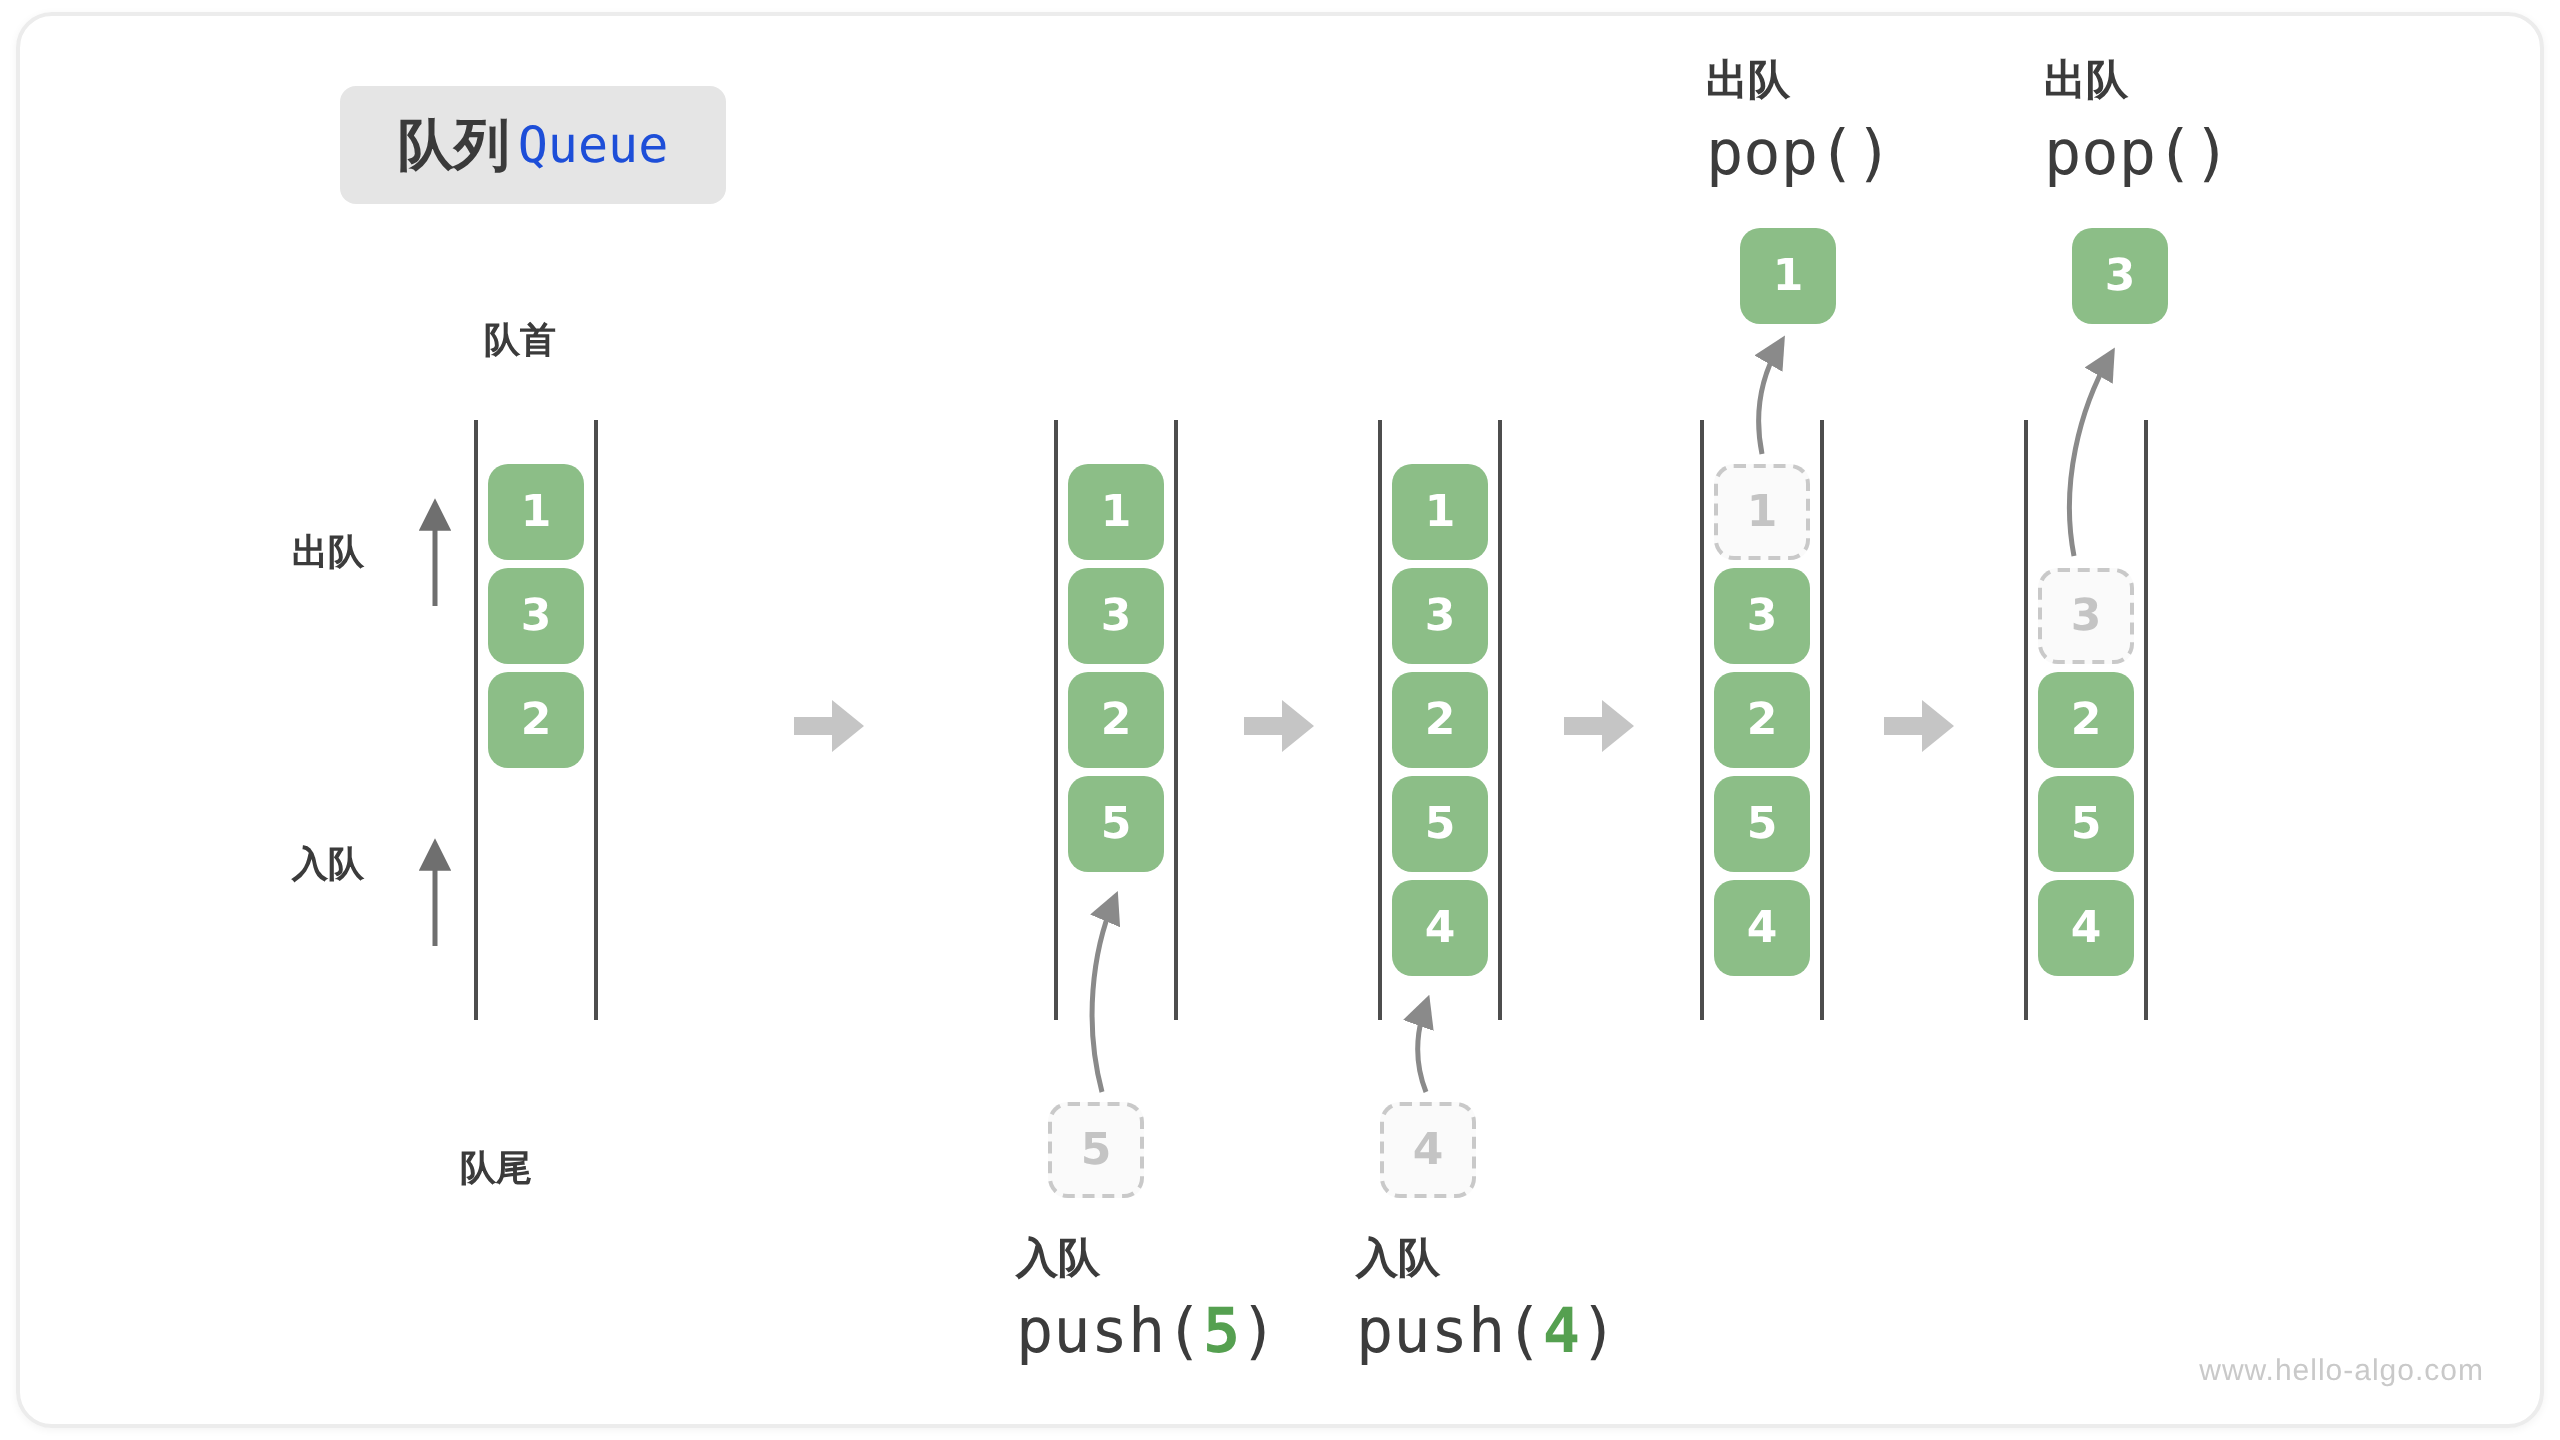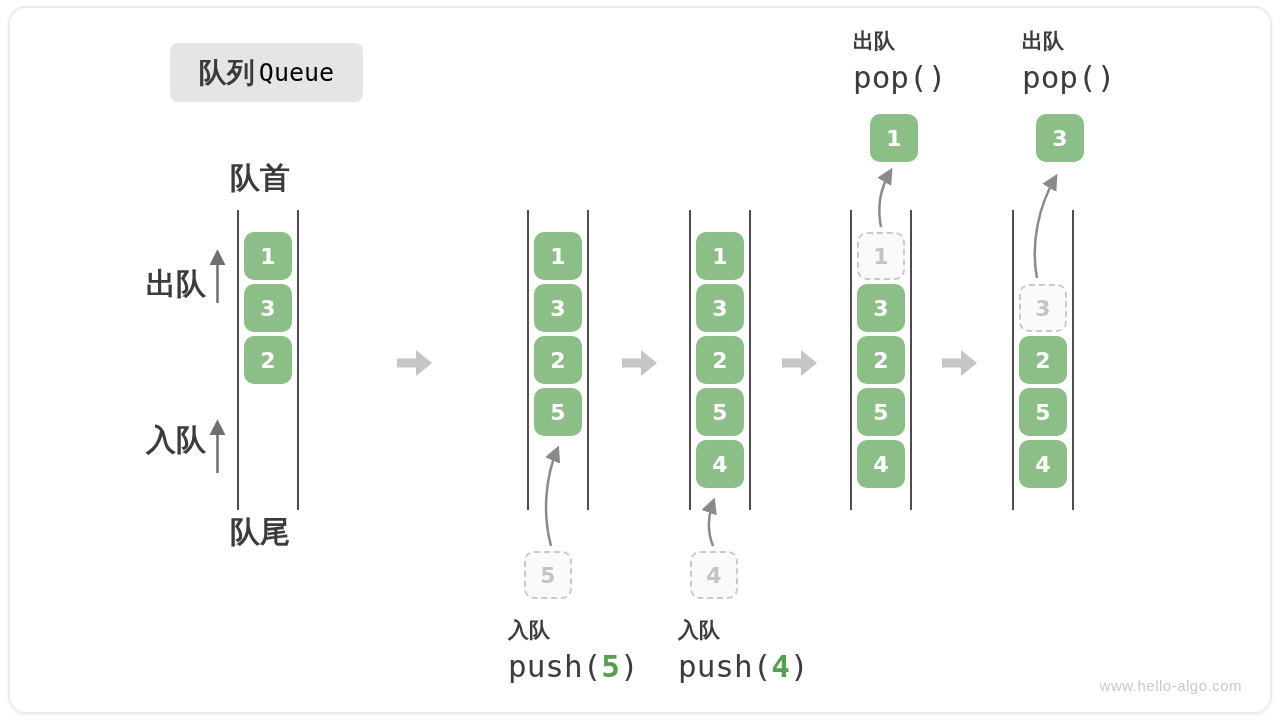--- a/index.html
+++ b/index.html
@@ -12,25 +12,25 @@
     border:2px solid #ECECEC;border-radius:18px;
     box-shadow:0 1px 4px rgba(0,0,0,0.05);
     pointer-events:none;
   }
   .title-box{
     position:absolute;left:170px;top:43px;width:193px;height:59px;
     background:#E5E5E5;border-radius:8px;
     display:flex;align-items:center;justify-content:center;gap:4px;
   }
   .title-zh{font-size:28px;font-weight:bold;color:#3A3A3A;}
-  .title-en{font-family:"DejaVu Sans Mono",monospace;font-size:25px;color:#000000;}
+  .title-en{font-family:"DejaVu Sans Mono",monospace;font-size:25px;color:#1d4ed8;}
 
-  .cn-label{position:absolute;font-size:30px;font-weight:bold;color:#3B3B3B;white-space:nowrap;}
+  .cn-label{position:absolute;font-size:18px;font-weight:bold;color:#3B3B3B;white-space:nowrap;}
   .front-label{left:230px;top:158px;width:60px;text-align:center;}
-  .rear-label{left:230px;top:512px;width:60px;text-align:center;}
+  .rear-label{left:230px;top:572px;width:60px;text-align:left;}
   .side-dequeue{left:146px;top:264px;}
   .side-enqueue{left:146px;top:420px;}
 
   .qcol{position:absolute;top:210px;width:48px;height:300px;}
   .wall{position:absolute;top:0;height:300px;width:2px;background:#4D4D4D;}
   .wall-l{left:-7px;}
   .wall-r{left:53px;}
 
   .cell{
     position:absolute;width:48px;height:48px;border-radius:10px;

